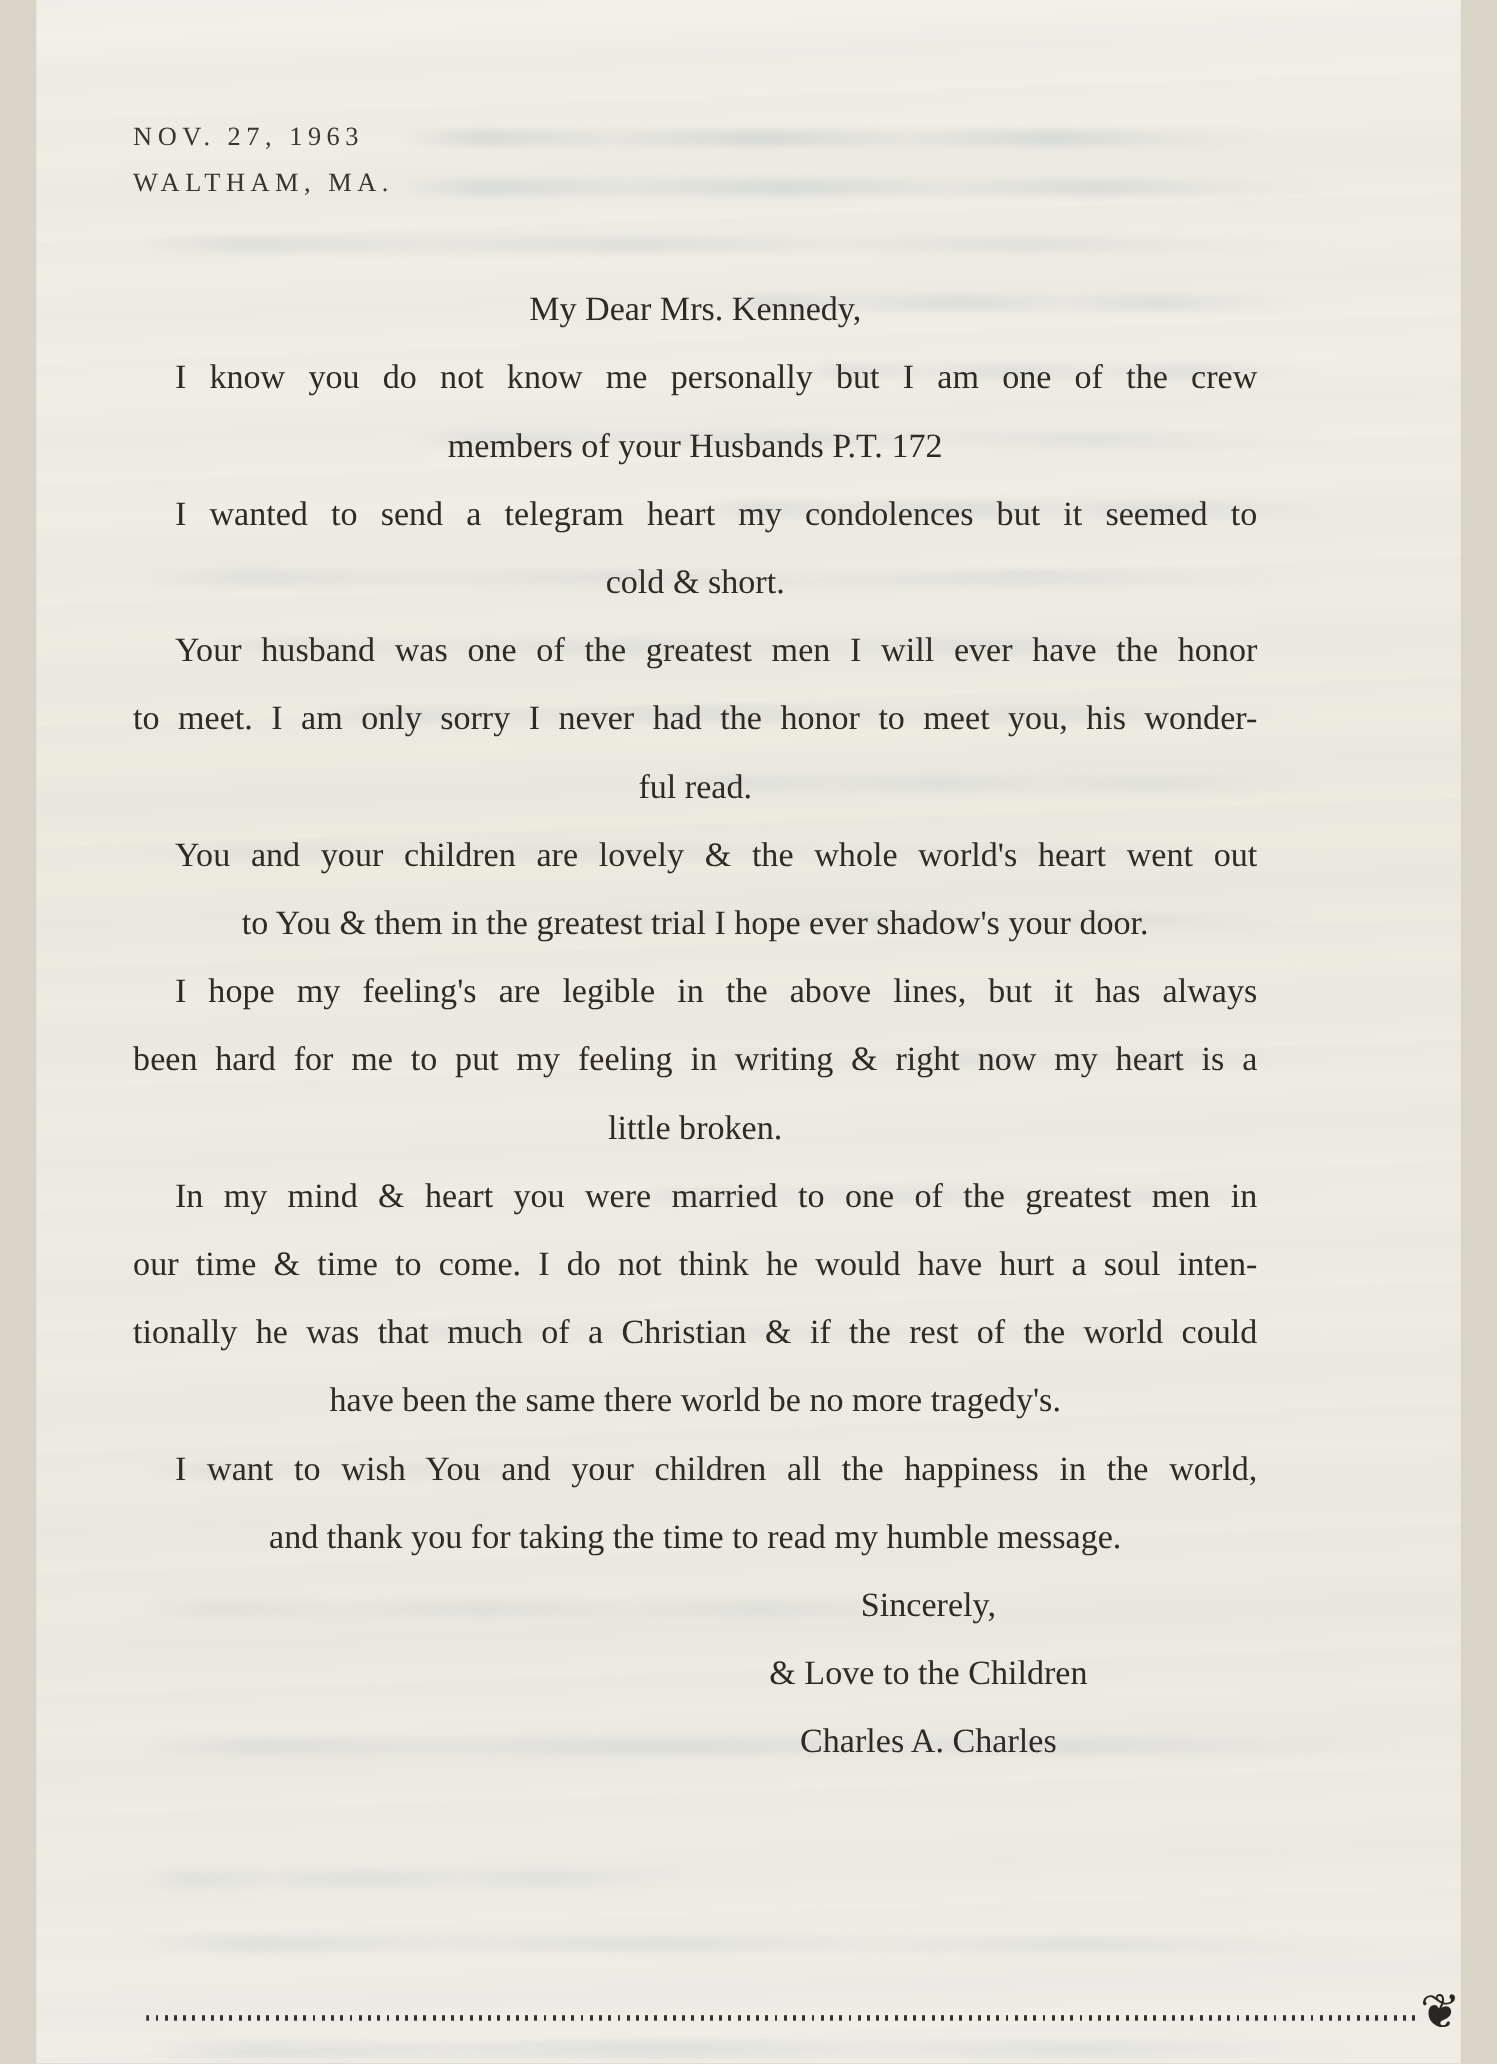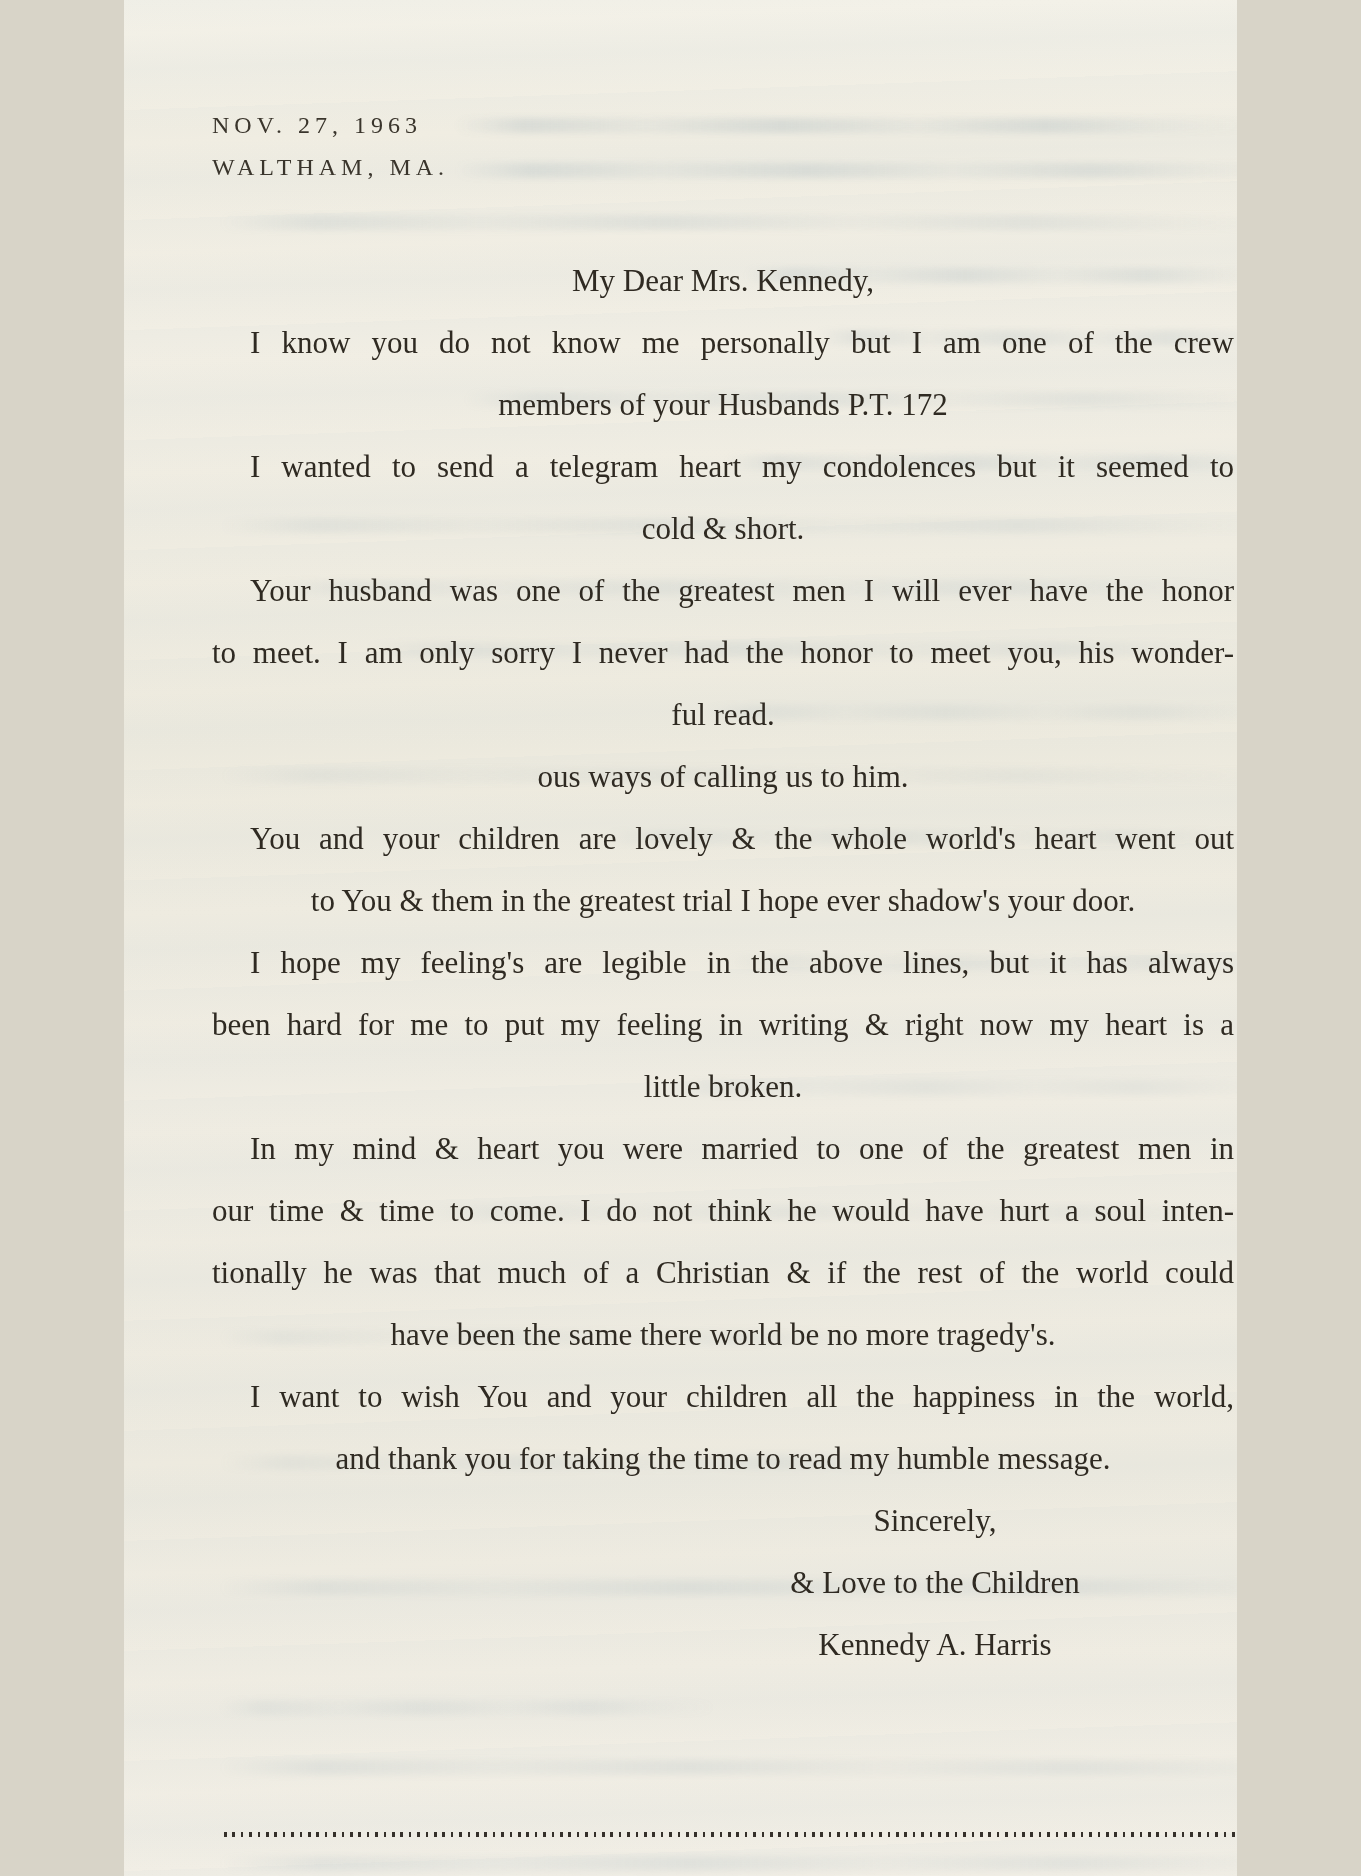--- a/index.html
+++ b/index.html
@@ -1,18 +1,18 @@
 <!DOCTYPE html>
 <html><head>
 <meta charset="utf-8">
 <style>
   html, body { margin: 0; padding: 0; background: #d8d4c8; }
   .page {
     position: relative;
-    width: 1113px;
+    width: 1295px;
     height: 1876px;
     margin: 0 auto;
     overflow: hidden;
     background:
       repeating-linear-gradient(178deg,
         rgba(188,204,210,0.07) 0px, rgba(188,204,210,0.00) 34px,
         rgba(188,204,210,0.09) 70px, rgba(188,204,210,0.00) 110px),
       linear-gradient(180deg,
         #f3f1e8 0%, #f0ede2 7%, #f1eee4 18%, #edeade 40%,
         #efece2 58%, #edeadf 78%, #f1eee5 100%);
@@ -126,35 +126,34 @@
 
   <main class="letter" id="letter">
       <div class="line">My Dear Mrs. Kennedy,</div>
       <div class="line indent justify">I know you do not know me personally but I am one of the crew</div>
       <div class="line">members of your Husbands P.T. 172</div>
       <div class="line indent justify">I wanted to send a telegram heart my condolences but it seemed to</div>
       <div class="line">cold &amp; short.</div>
       <div class="line indent justify">Your husband was one of the greatest men I will ever have the honor</div>
       <div class="line justify">to meet. I am only sorry I never had the honor to meet you, his wonder-</div>
       <div class="line">ful read.</div>
-      <div class="line">ous ways of calling us to him.</div>
       <div class="line indent justify">You and your children are lovely &amp; the whole world's heart went out</div>
       <div class="line">to You &amp; them in the greatest trial I hope ever shadow's your door.</div>
       <div class="line indent justify">I hope my feeling's are legible in the above lines, but it has always</div>
       <div class="line justify">been hard for me to put my feeling in writing &amp; right now my heart is a</div>
       <div class="line">little broken.</div>
       <div class="line indent justify">In my mind &amp; heart you were married to one of the greatest men in</div>
       <div class="line justify">our time &amp; time to come. I do not think he would have hurt a soul inten-</div>
       <div class="line justify">tionally he was that much of a Christian &amp; if the rest of the world could</div>
       <div class="line">have been the same there world be no more tragedy's.</div>
       <div class="line indent justify">I want to wish You and your children all the happiness in the world,</div>
       <div class="line">and thank you for taking the time to read my humble message.</div>
       <div class="line sig">Sincerely,</div>
       <div class="line sig">&amp; Love to the Children</div>
-      <div class="line sig">Kennedy A. Harris</div>
+      <div class="line sig">Charles A. Charles</div>
     </main>
 
   <footer class="rule-row">
     <div class="dotted-rule"></div>
     <span class="fleuron">❦</span>
   </footer>
 
 </div>
 
 </body></html>

